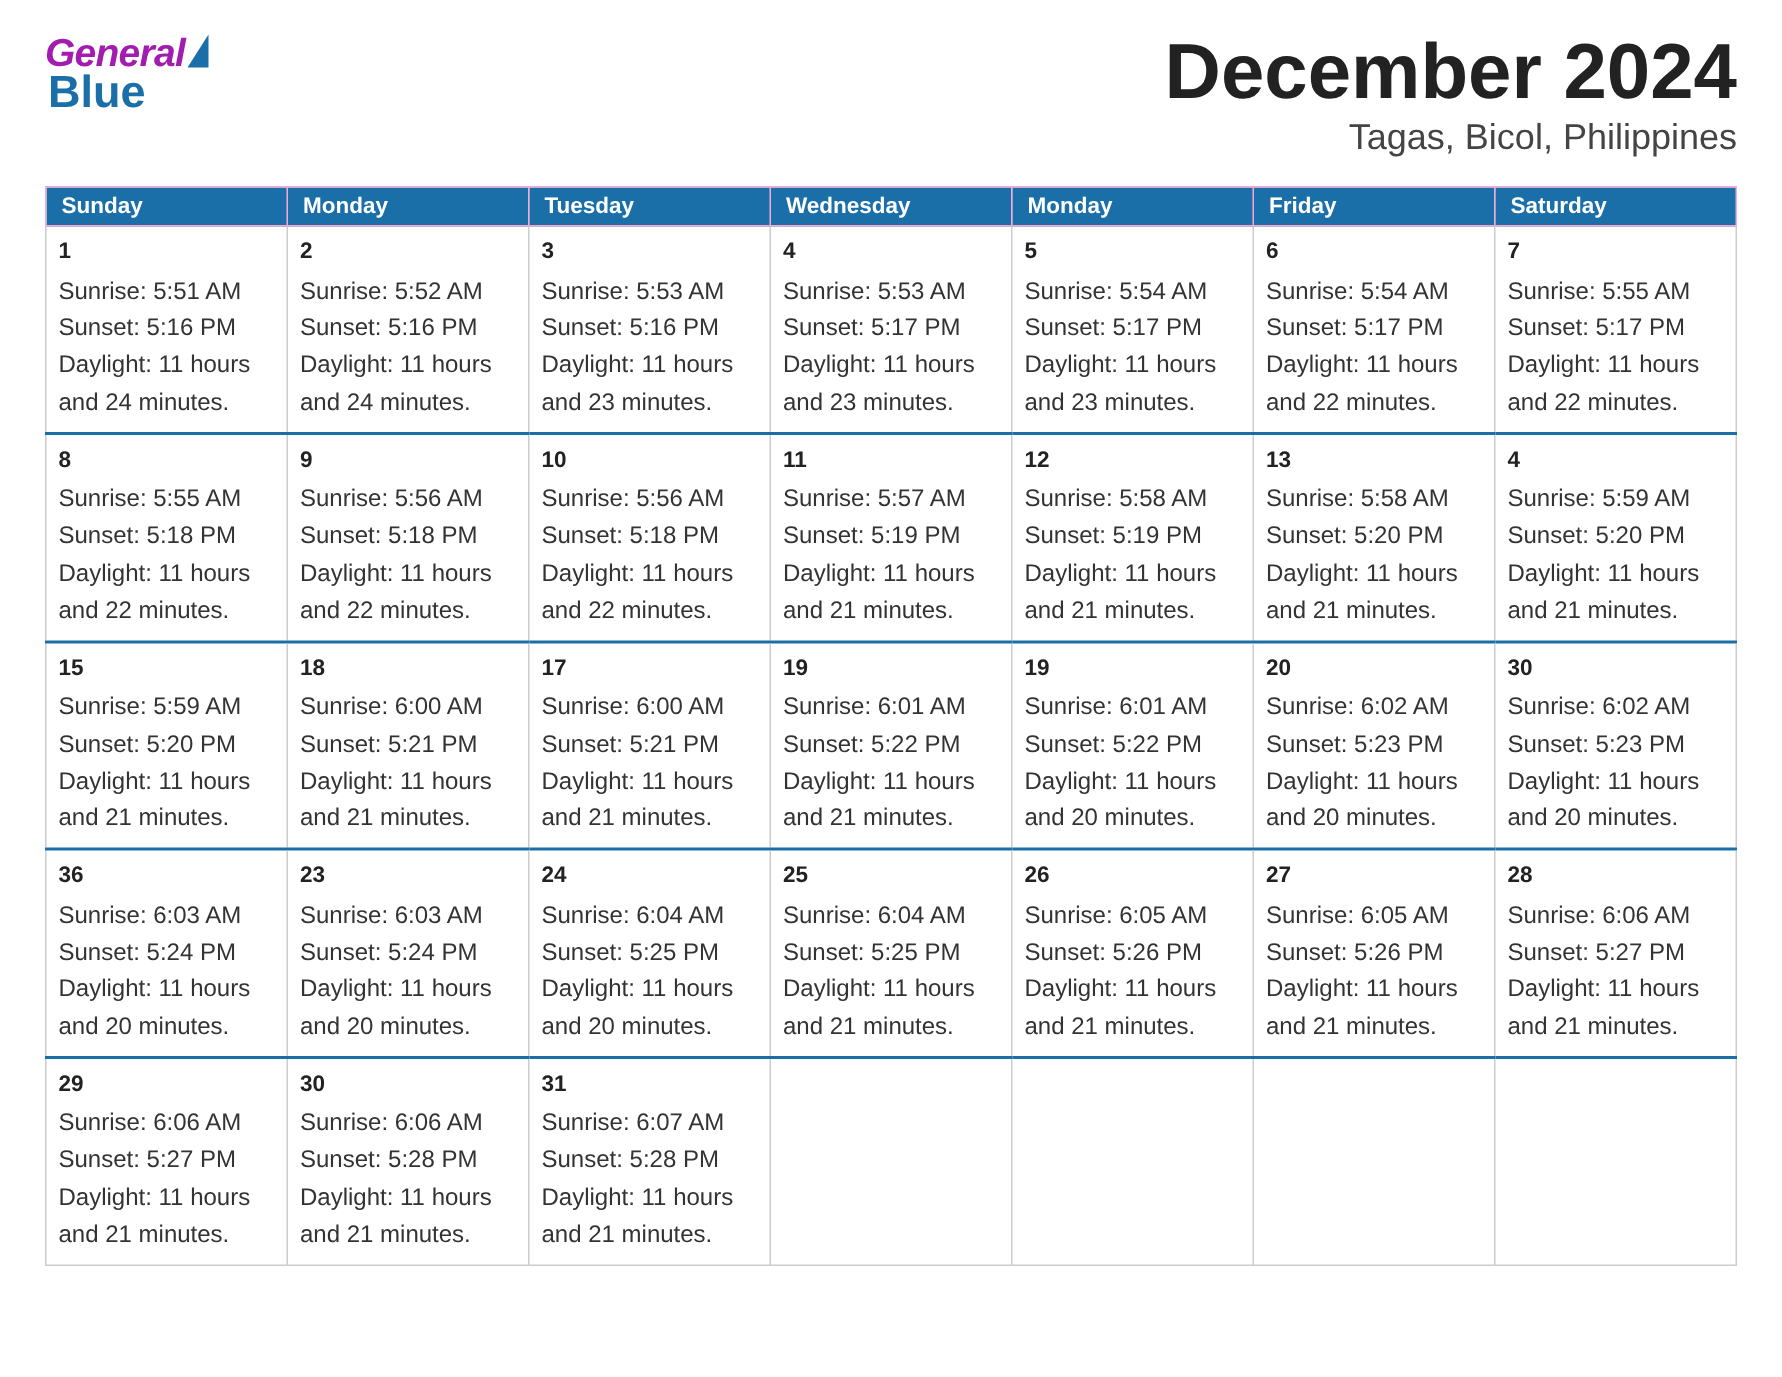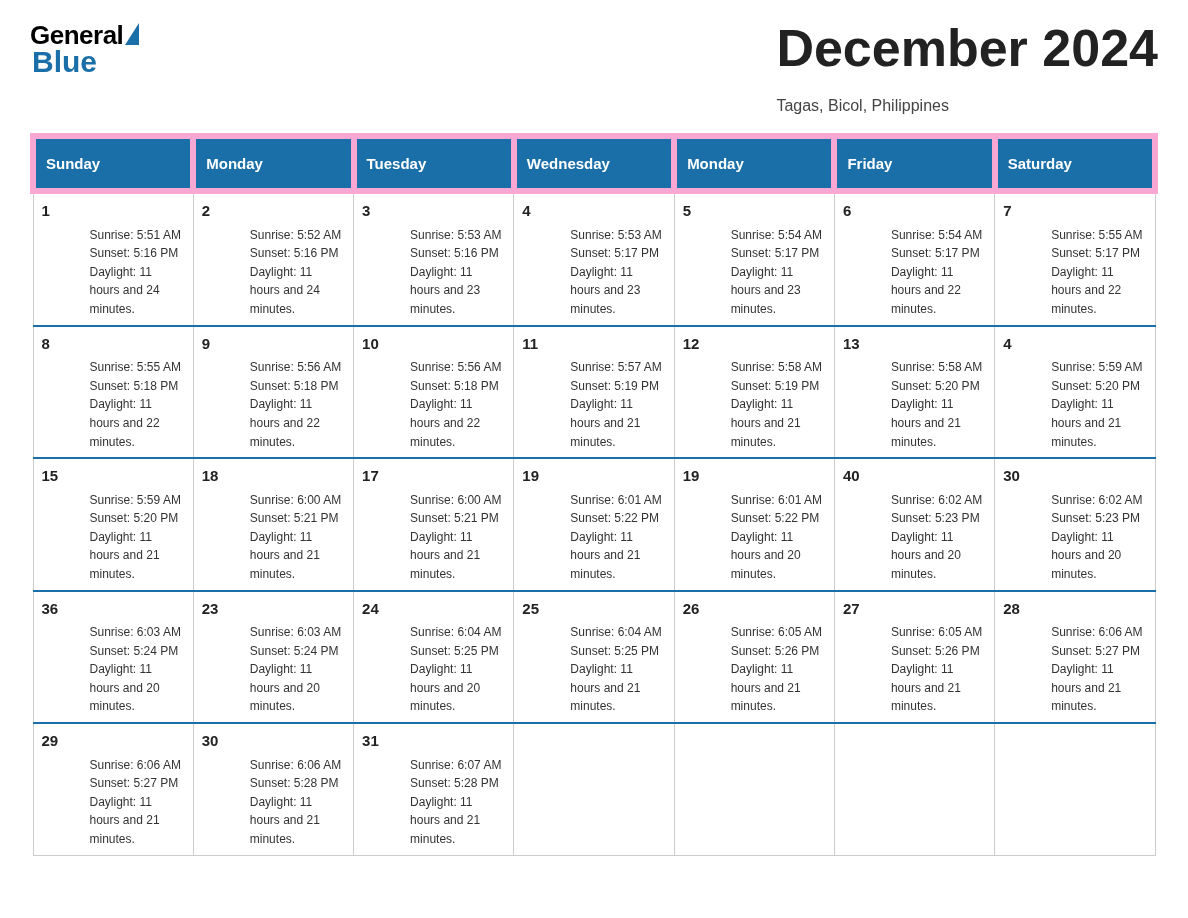--- a/index.html
+++ b/index.html
@@ -22,64 +22,66 @@
       flex-direction: column;
       align-items: flex-start;
     }
     .logo-top {
       display: flex;
       align-items: center;
     }
     .logo-general {
       font-size: 26px;
       font-weight: bold;
-      color: #000000;
+      color: #a21caf;
       letter-spacing: -0.5px;
+      font-style: italic;
     }
     .logo-triangle {
       width: 0;
       height: 0;
       border-left: 14px solid transparent;
       border-bottom: 22px solid #1a6fa8;
       margin-left: 2px;
       margin-top: -4px;
     }
     .logo-blue-sub {
       font-size: 30px;
       font-weight: bold;
       color: #1a6fa8;
       margin-top: -6px;
       margin-left: 2px;
     }
     .title-area {
+      text-align: right;
     }
     .month-title {
       font-size: 52px;
       font-weight: bold;
       color: #222;
       line-height: 1.1;
     }
     .location-title {
-      font-size: 16px;
+      font-size: 24px;
       color: #444;
-      margin-top: 20px;
+      margin-top: 1px;
     }
     .calendar-table {
       width: 100%;
       border-collapse: collapse;
       border: 1px solid #1a6fa8;
     }
     .calendar-table th {
       background-color: #1a6fa8;
       color: #fff;
       font-size: 15px;
       font-weight: bold;
-      padding: 16px 10px;
+      padding: 4px 10px;
       text-align: left;
-      border: 6px solid #f9a8d4;
+      border: 1px solid #f9a8d4;
     }
     .calendar-table td {
       vertical-align: top;
       padding: 6px 8px;
       border: 1px solid #ccc;
       font-size: 12.5px;
       line-height: 1.5;
       width: calc(100% / 7);
       min-height: 100px;
     }
@@ -88,23 +90,22 @@
     }
     .day-number {
       font-size: 15px;
       font-weight: bold;
       color: #222;
       display: block;
       margin-bottom: 3px;
     }
     .day-info {
       color: #333;
-      font-size: 12px;
+      font-size: 16px;
       line-height: 1.55;
-      margin-left: 48px;
     }
     .row-separator td {
       border-top: 2px solid #1a6fa8;
     }
   </style>
 </head>
 <body>
 
 <div class="header-area">
   <div class="logo">
@@ -208,21 +209,21 @@
         </td>
         <td>
           <span class="day-number">19</span>
           <div class="day-info">Sunrise: 6:01 AM<br>Sunset: 5:22 PM<br>Daylight: 11 hours and 21 minutes.</div>
         </td>
         <td>
           <span class="day-number">19</span>
           <div class="day-info">Sunrise: 6:01 AM<br>Sunset: 5:22 PM<br>Daylight: 11 hours and 20 minutes.</div>
         </td>
         <td>
-          <span class="day-number">40</span>
+          <span class="day-number">20</span>
           <div class="day-info">Sunrise: 6:02 AM<br>Sunset: 5:23 PM<br>Daylight: 11 hours and 20 minutes.</div>
         </td>
         <td>
           <span class="day-number">30</span>
           <div class="day-info">Sunrise: 6:02 AM<br>Sunset: 5:23 PM<br>Daylight: 11 hours and 20 minutes.</div>
         </td>
       </tr>
       <tr class="row-separator">
         <td>
           <span class="day-number">36</span>

